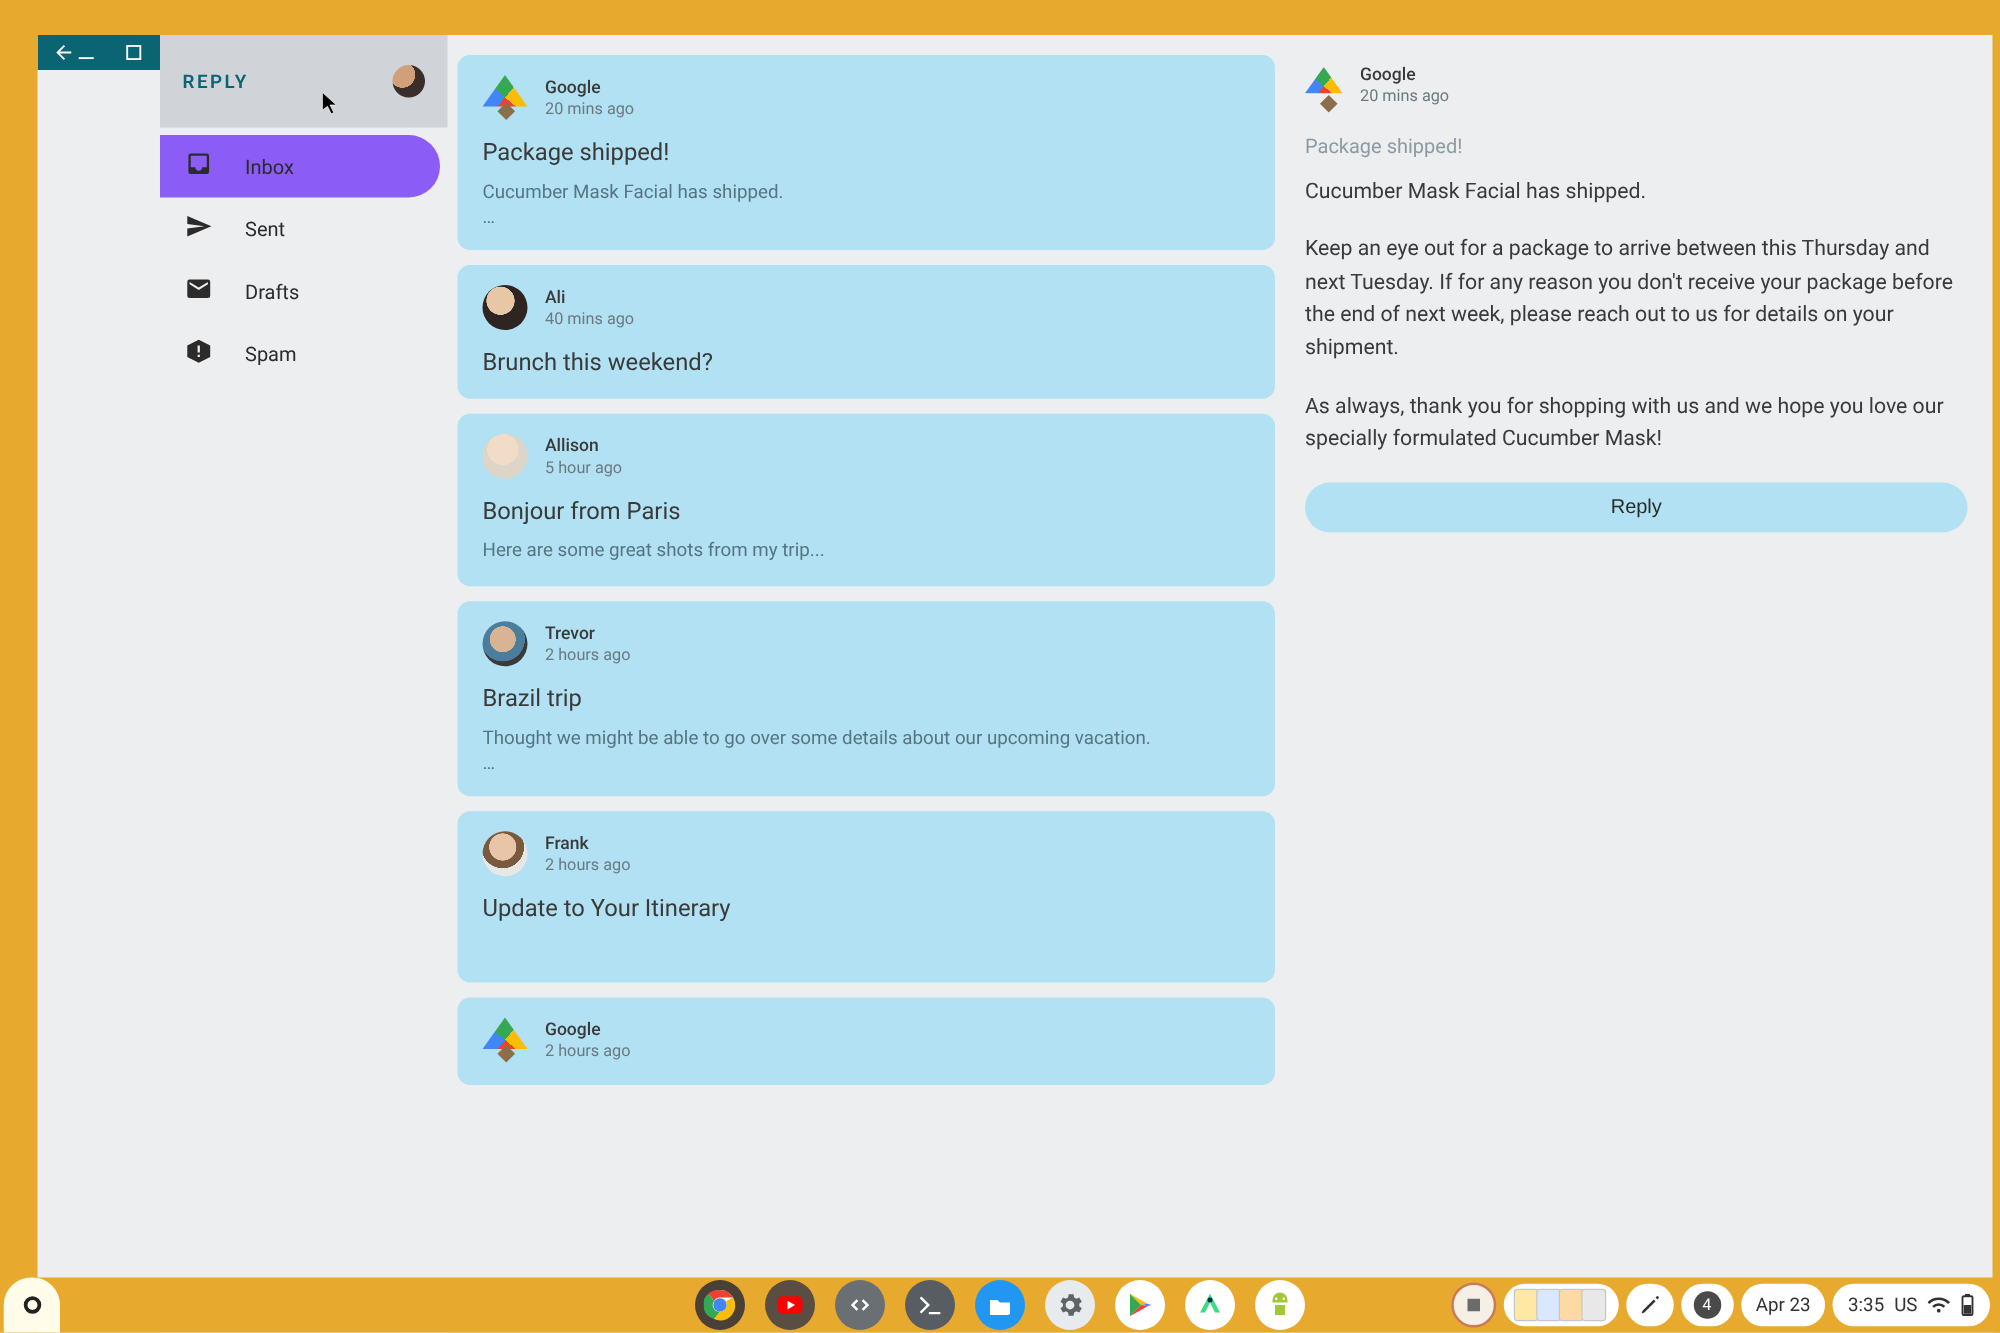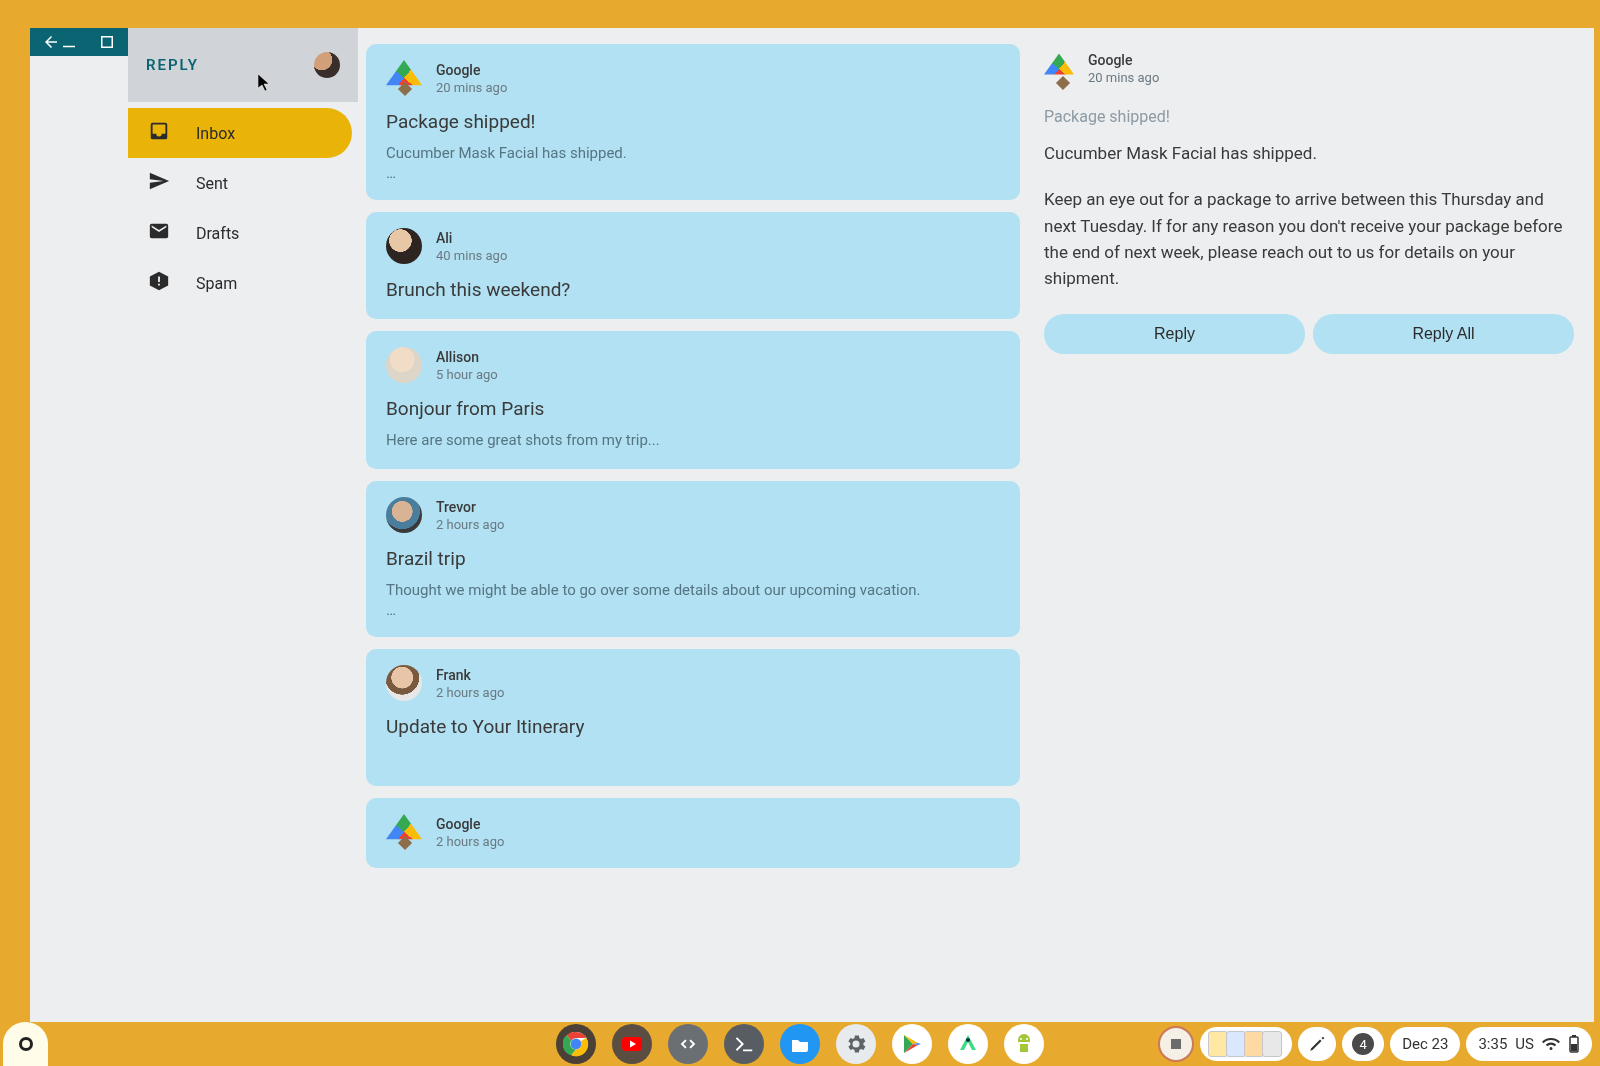--- a/index.html
+++ b/index.html
@@ -37,21 +37,21 @@
   }
   .cursor { position:absolute; left:130px; top:46px; width:14px; height:18px; }
   .cursor svg { width:14px; height:18px; }
 
   .nav { padding: 6px 6px 6px 0; }
   .nav-item {
     display: flex; align-items: center; gap: 26px; height: 50px;
     padding-left: 20px; border-radius: 0 25px 25px 0; color: #2b2b2b;
     font-size: 16px; cursor: pointer;
   }
-  .nav-item.active { background: #eab308; text-align: center; }
+  .nav-item.active { background: #8b5cf6; text-align: center; }
   .nav-item svg { width: 22px; height: 22px; fill: #2b2b2b; }
 
   
   .list-col { width: 672px; padding: 16px 10px 16px 8px; overflow-y: hidden; }
   .card {
     background: #b1e1f2; border-radius: 10px; padding: 16px 20px 18px 20px;
     margin-bottom: 12px;
   }
   .card .head { display: flex; align-items: center; gap: 14px; }
   .sender-avatar { width: 36px; height: 36px; border-radius: 50%; flex-shrink:0; }
@@ -267,24 +267,24 @@
         <div class="sender-avatar google-avatar"></div>
         <div>
           <div class="sender-name">Google</div>
           <div class="sender-time">20 mins ago</div>
         </div>
       </div>
       <div class="detail-subject">Package shipped!</div>
       <div class="detail-body">
         <p>Cucumber Mask Facial has shipped.</p>
         <p>Keep an eye out for a package to arrive between this Thursday and next Tuesday. If for any reason you don't receive your package before the end of next week, please reach out to us for details on your shipment.</p>
+        <p>As always, thank you for shopping with us and we hope you love our specially formulated Cucumber Mask!</p>
       </div>
       <div class="actions">
         <button class="act-btn">Reply</button>
-        <button class="act-btn">Reply All</button>
       </div>
     </div>
   </div>
 </div>
 
 <div class="shelf">
   <div class="tongue">
     <div class="tongue-dot"></div>
   </div>
 
@@ -362,21 +362,21 @@
     </div>
     <div class="pill small">
       <svg width="18" height="18" viewBox="0 0 24 24" fill="#333">
           <path d="M3 21l3-1 12-12-2-2L4 18zM18 4l2 2 1-1a1.4 1.4 0 0 0-2-2z"></path>
         </svg>
     </div>
     <div class="pill small">
       <div class="badge-circle">4</div>
     </div>
     <div class="pill">
-      <span>Dec 23</span>
+      <span>Apr 23</span>
     </div>
     <div class="pill">
       <span>3:35</span>
       <span>US</span>
       <svg width="18" height="18" viewBox="0 0 24 24" fill="#333">
           <path d="M12 20a2 2 0 1 0-2-2 2 2 0 0 0 2 2zm0-16C7 4 2.7 6 0 9l2 2a14 14 0 0 1 20 0l2-2c-2.7-3-7-5-12-5zm0 6a10 10 0 0 0-7 3l2 2a7 7 0 0 1 10 0l2-2a10 10 0 0 0-7-3z"></path>
         </svg>
       <svg width="12" height="18" viewBox="0 0 12 18" fill="#333">
           <rect x="2" y="2" width="8" height="15" rx="1" fill="none" stroke="#333" stroke-width="1.5"></rect>
           <rect x="4" y="0" width="4" height="2"></rect>

